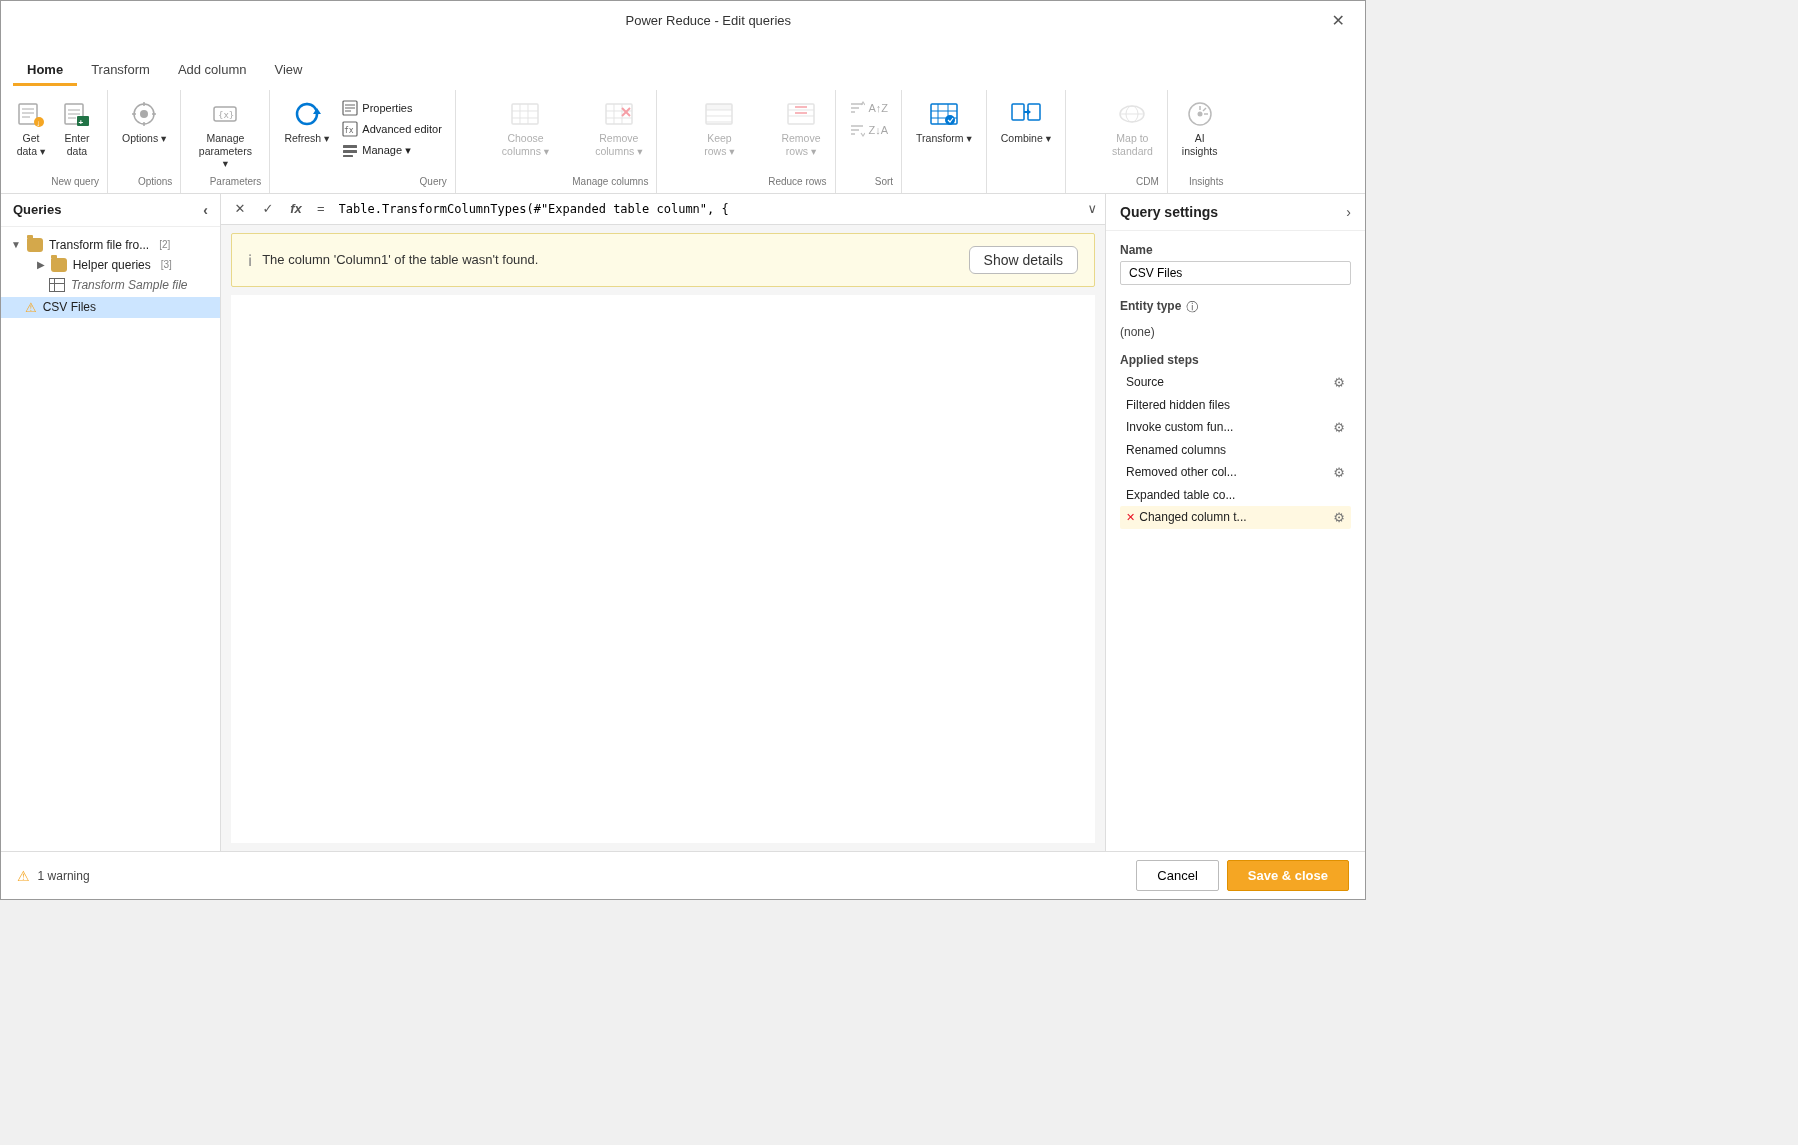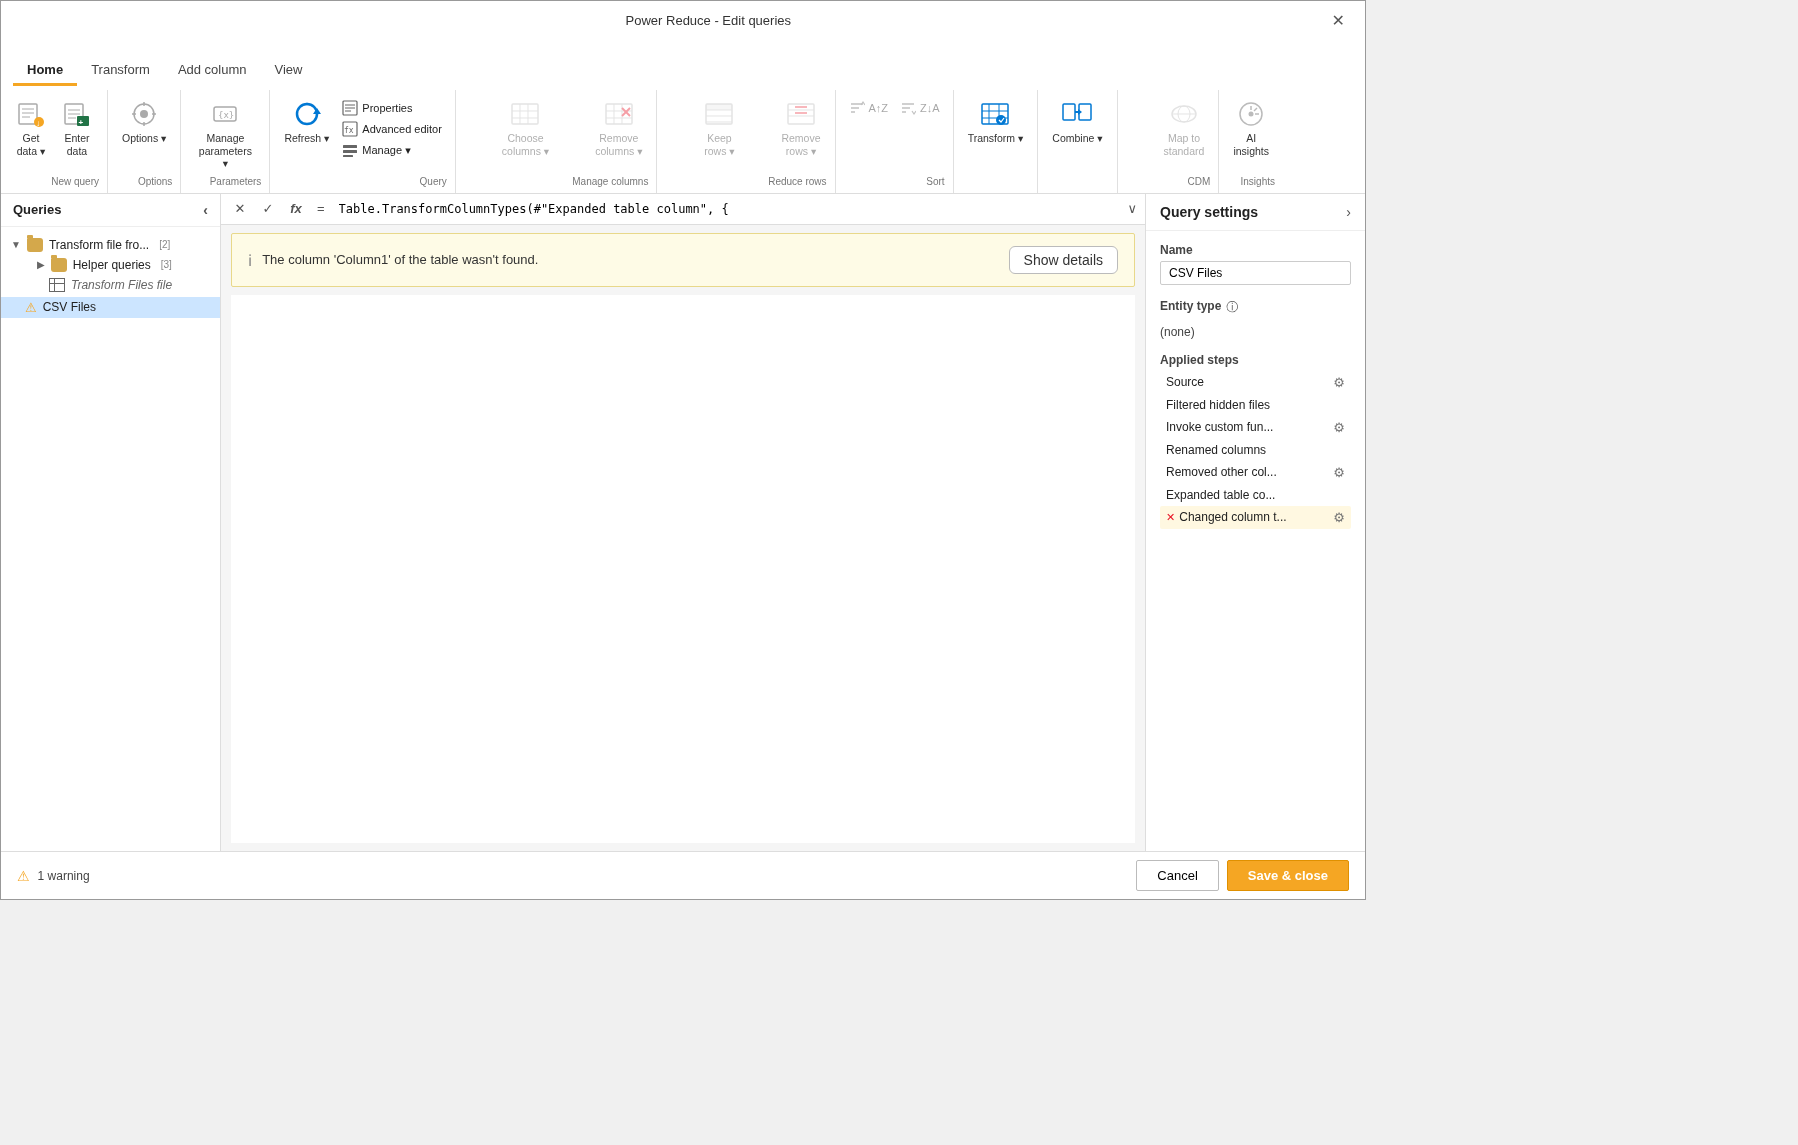--- a/index.html
+++ b/index.html
@@ -69,21 +69,21 @@
     .error-banner { background: #fefbe6; border: 1px solid #e8d88a; margin: 8px 10px; padding: 12px 16px; display: flex; align-items: center; justify-content: space-between; border-radius: 2px; }
     .error-banner-left { display: flex; align-items: center; gap: 10px; }
     .info-icon { color: #888; font-size: 16px; }
     .error-text { font-size: 13px; color: #333; }
     .show-details-btn { border: 1px solid #bbb; background: #fff; padding: 5px 14px; cursor: pointer; font-size: 14px; color: #333; border-radius: 6px; text-align: right; }
 
     
     .data-grid { flex: 1; background: #fff; margin: 0 10px 8px 10px; overflow: auto; }
 
     
-    .query-settings { width: 220px; background: #fff; border-left: 1px solid #ddd; display: flex; flex-direction: column; padding: 0; }
+    .query-settings { width: 260px; background: #fff; border-left: 1px solid #ddd; display: flex; flex-direction: column; padding: 0; }
     .qs-header { display: flex; align-items: center; justify-content: space-between; padding: 10px 14px; border-bottom: 1px solid #eee; }
     .qs-title { font-size: 14px; font-weight: 600; }
     .qs-expand { cursor: pointer; font-size: 14px; color: #555; }
     .qs-body { padding: 12px 14px; flex: 1; overflow-y: auto; }
     .qs-label { font-size: 12px; font-weight: 600; color: #444; margin-bottom: 4px; }
     .qs-input { width: 100%; border: 1px solid #ccc; padding: 4px 8px; font-size: 12px; border-radius: 2px; outline: none; margin-bottom: 14px; }
     .qs-entity-row { display: flex; align-items: center; gap: 5px; margin-bottom: 8px; }
     .qs-info-icon { color: #555; font-size: 12px; cursor: pointer; }
     .qs-none { font-size: 12px; color: #444; margin-bottom: 14px; }
     .qs-steps-list { display: flex; flex-direction: column; gap: 0; }
@@ -297,21 +297,21 @@
           </svg>
         </div>
         <div class="ribbon-btn-label">Remove<br>rows ▾</div>
       </div>
     </div>
     <div class="ribbon-group-label">Reduce rows</div>
   </div>
 
   <div class="ribbon-group">
     <div class="ribbon-items">
-      <div style="display:flex;flex-direction:row;gap:2px;padding-top:4px;">
+      <div style="display:flex;flex-direction:column;gap:2px;padding-top:4px;">
         <div class="ribbon-btn-sm disabled" style="opacity:0.4;">
           <svg width="16" height="16" viewBox="0 0 16 16">
               <line x1="2" y1="4" x2="14" y2="4" stroke="#666" stroke-width="1.5"></line>
               <line x1="2" y1="8" x2="10" y2="8" stroke="#666" stroke-width="1.5"></line>
               <line x1="2" y1="12" x2="6" y2="12" stroke="#666" stroke-width="1.5"></line>
               <polyline points="12,5 14,2 16,5" fill="none" stroke="#666" stroke-width="1.2"></polyline>
             </svg>
           <span style="font-size:11px;">A↑Z</span>
         </div>
         <div class="ribbon-btn-sm disabled" style="opacity:0.4;">
@@ -420,21 +420,21 @@
 
         <div class="sidebar-item indent1">
           <span class="chevron-right">▶</span>
           <div class="folder-icon"></div>
           <span>Helper queries</span>
           <span class="badge">[3]</span>
         </div>
 
         <div class="sidebar-item indent2">
           <div class="table-icon"></div>
-          <span class="italic">Transform Files file</span>
+          <span class="italic">Transform Sample file</span>
         </div>
       </div>
 
       <div class="sidebar-item selected">
         <span class="warning-icon-sm">⚠</span>
         <span>CSV Files</span>
       </div>
 
     </div>
   </div>

